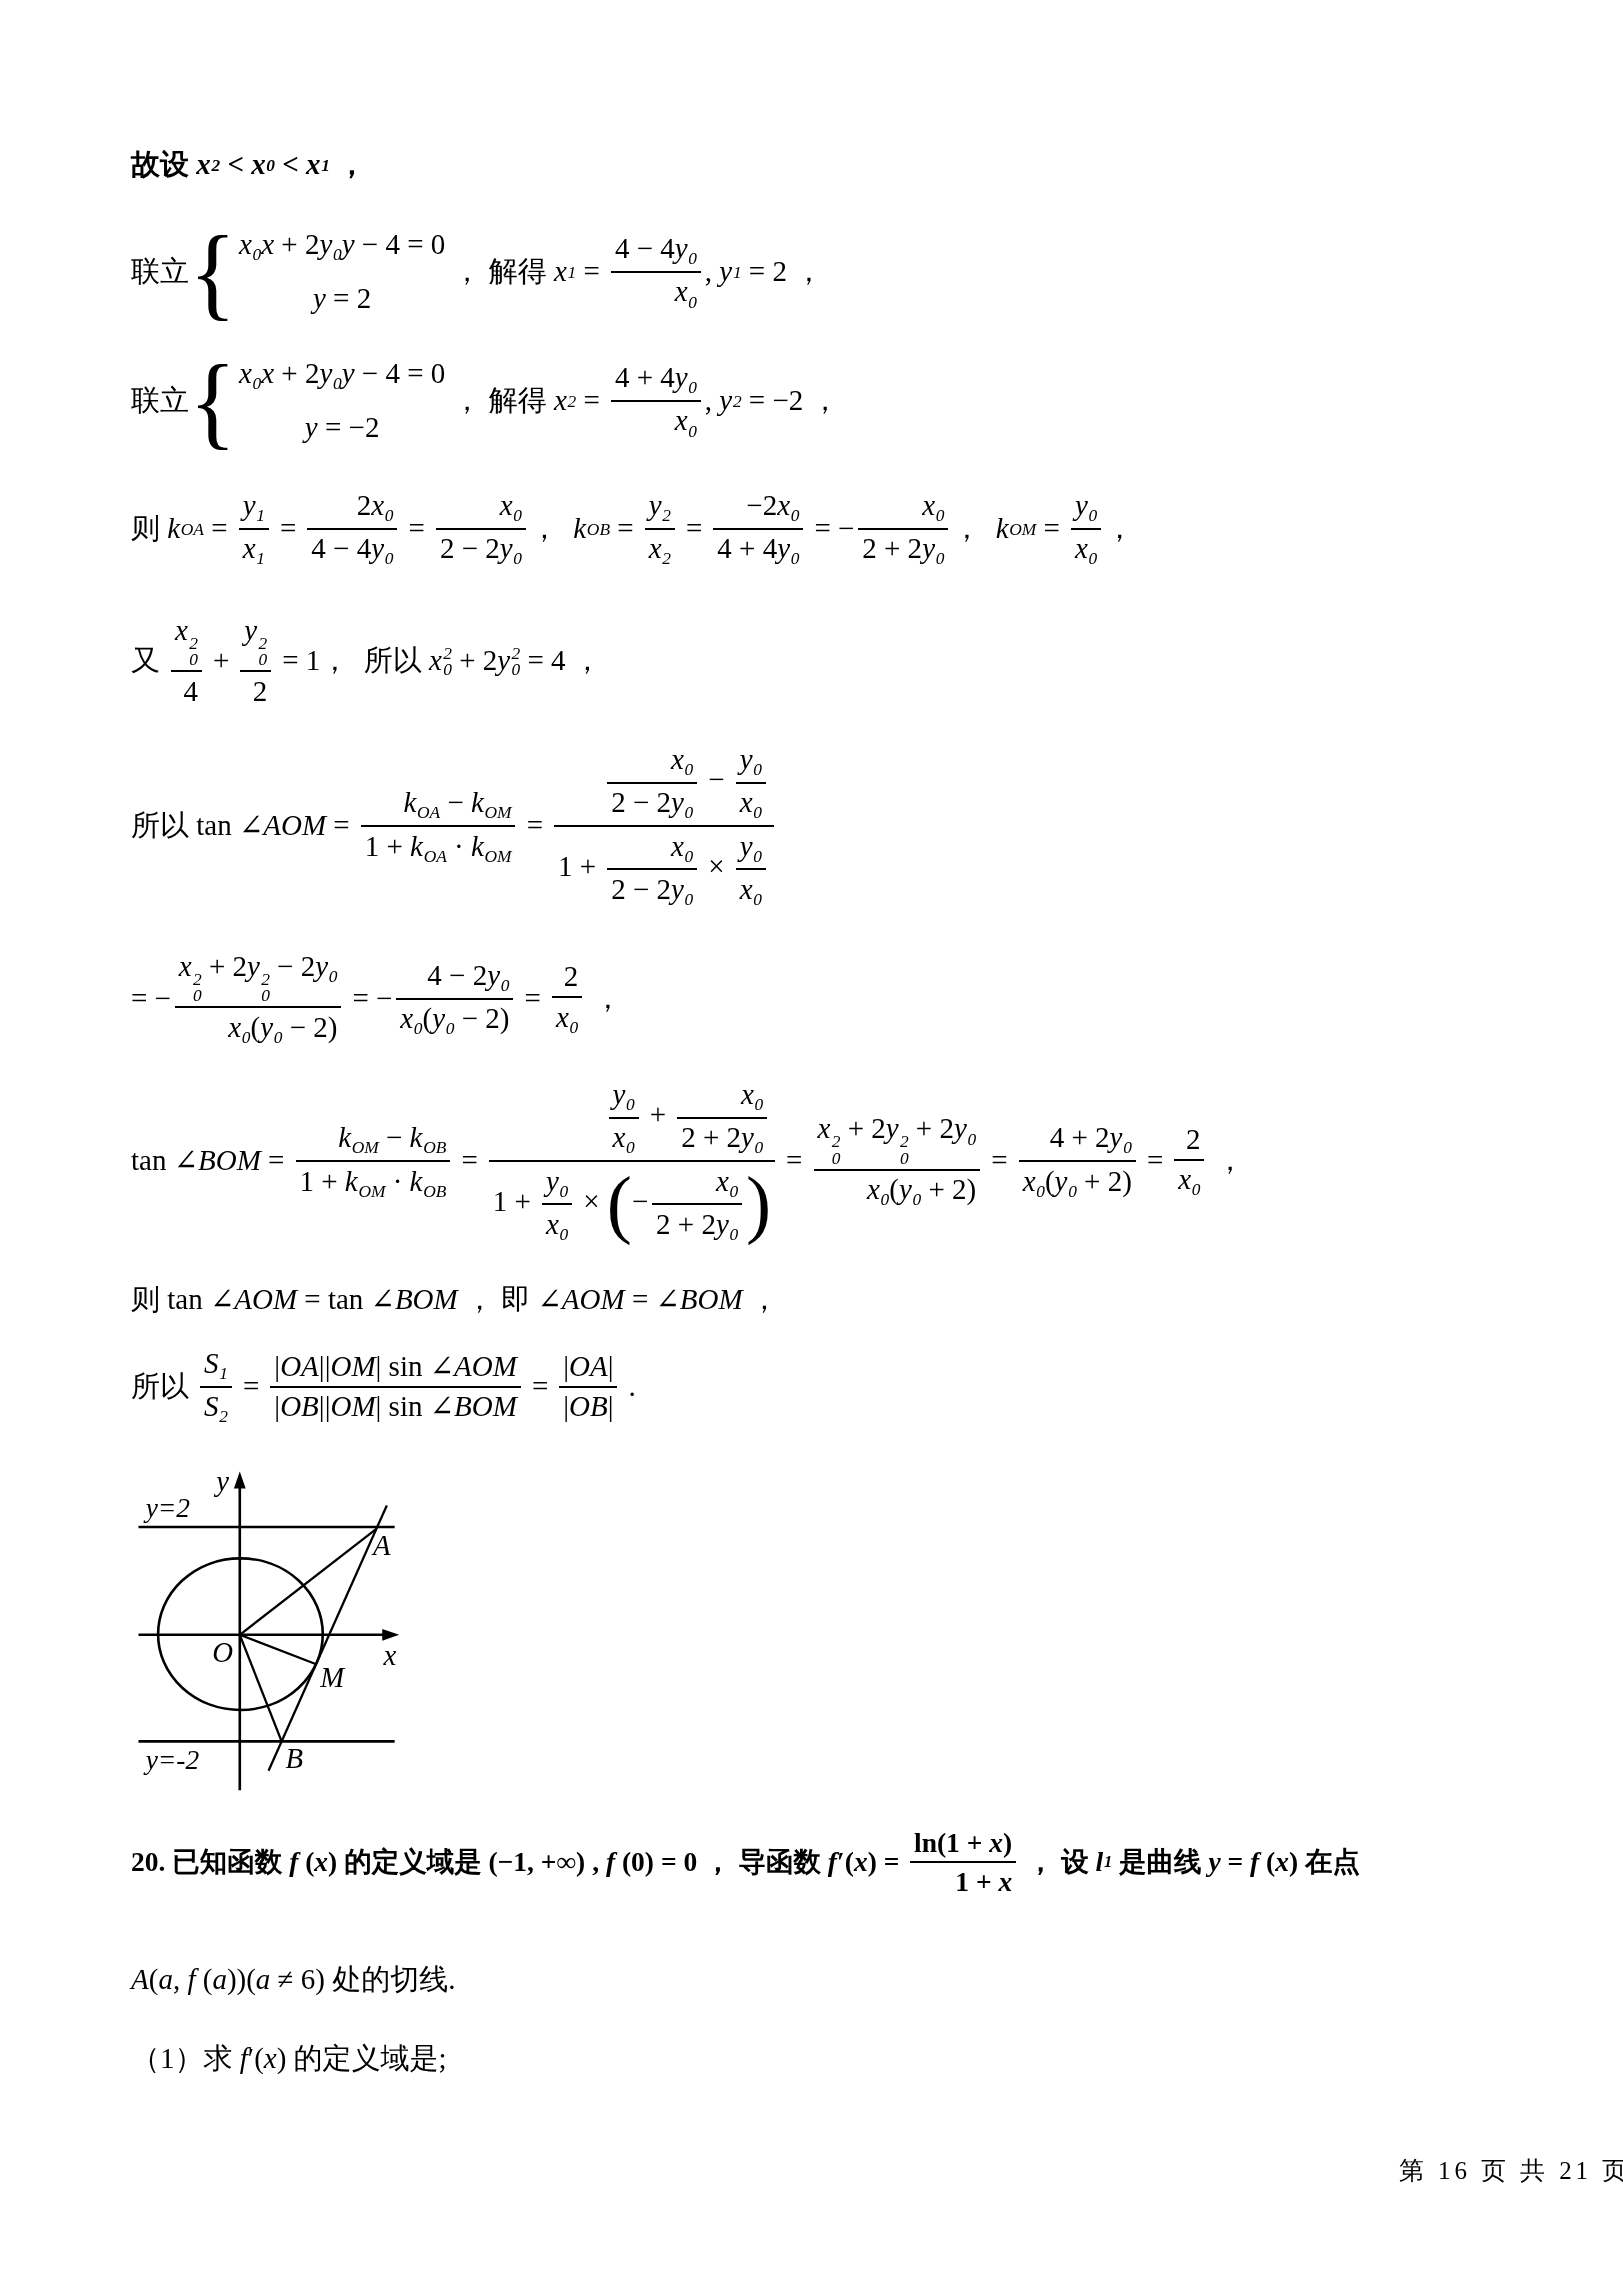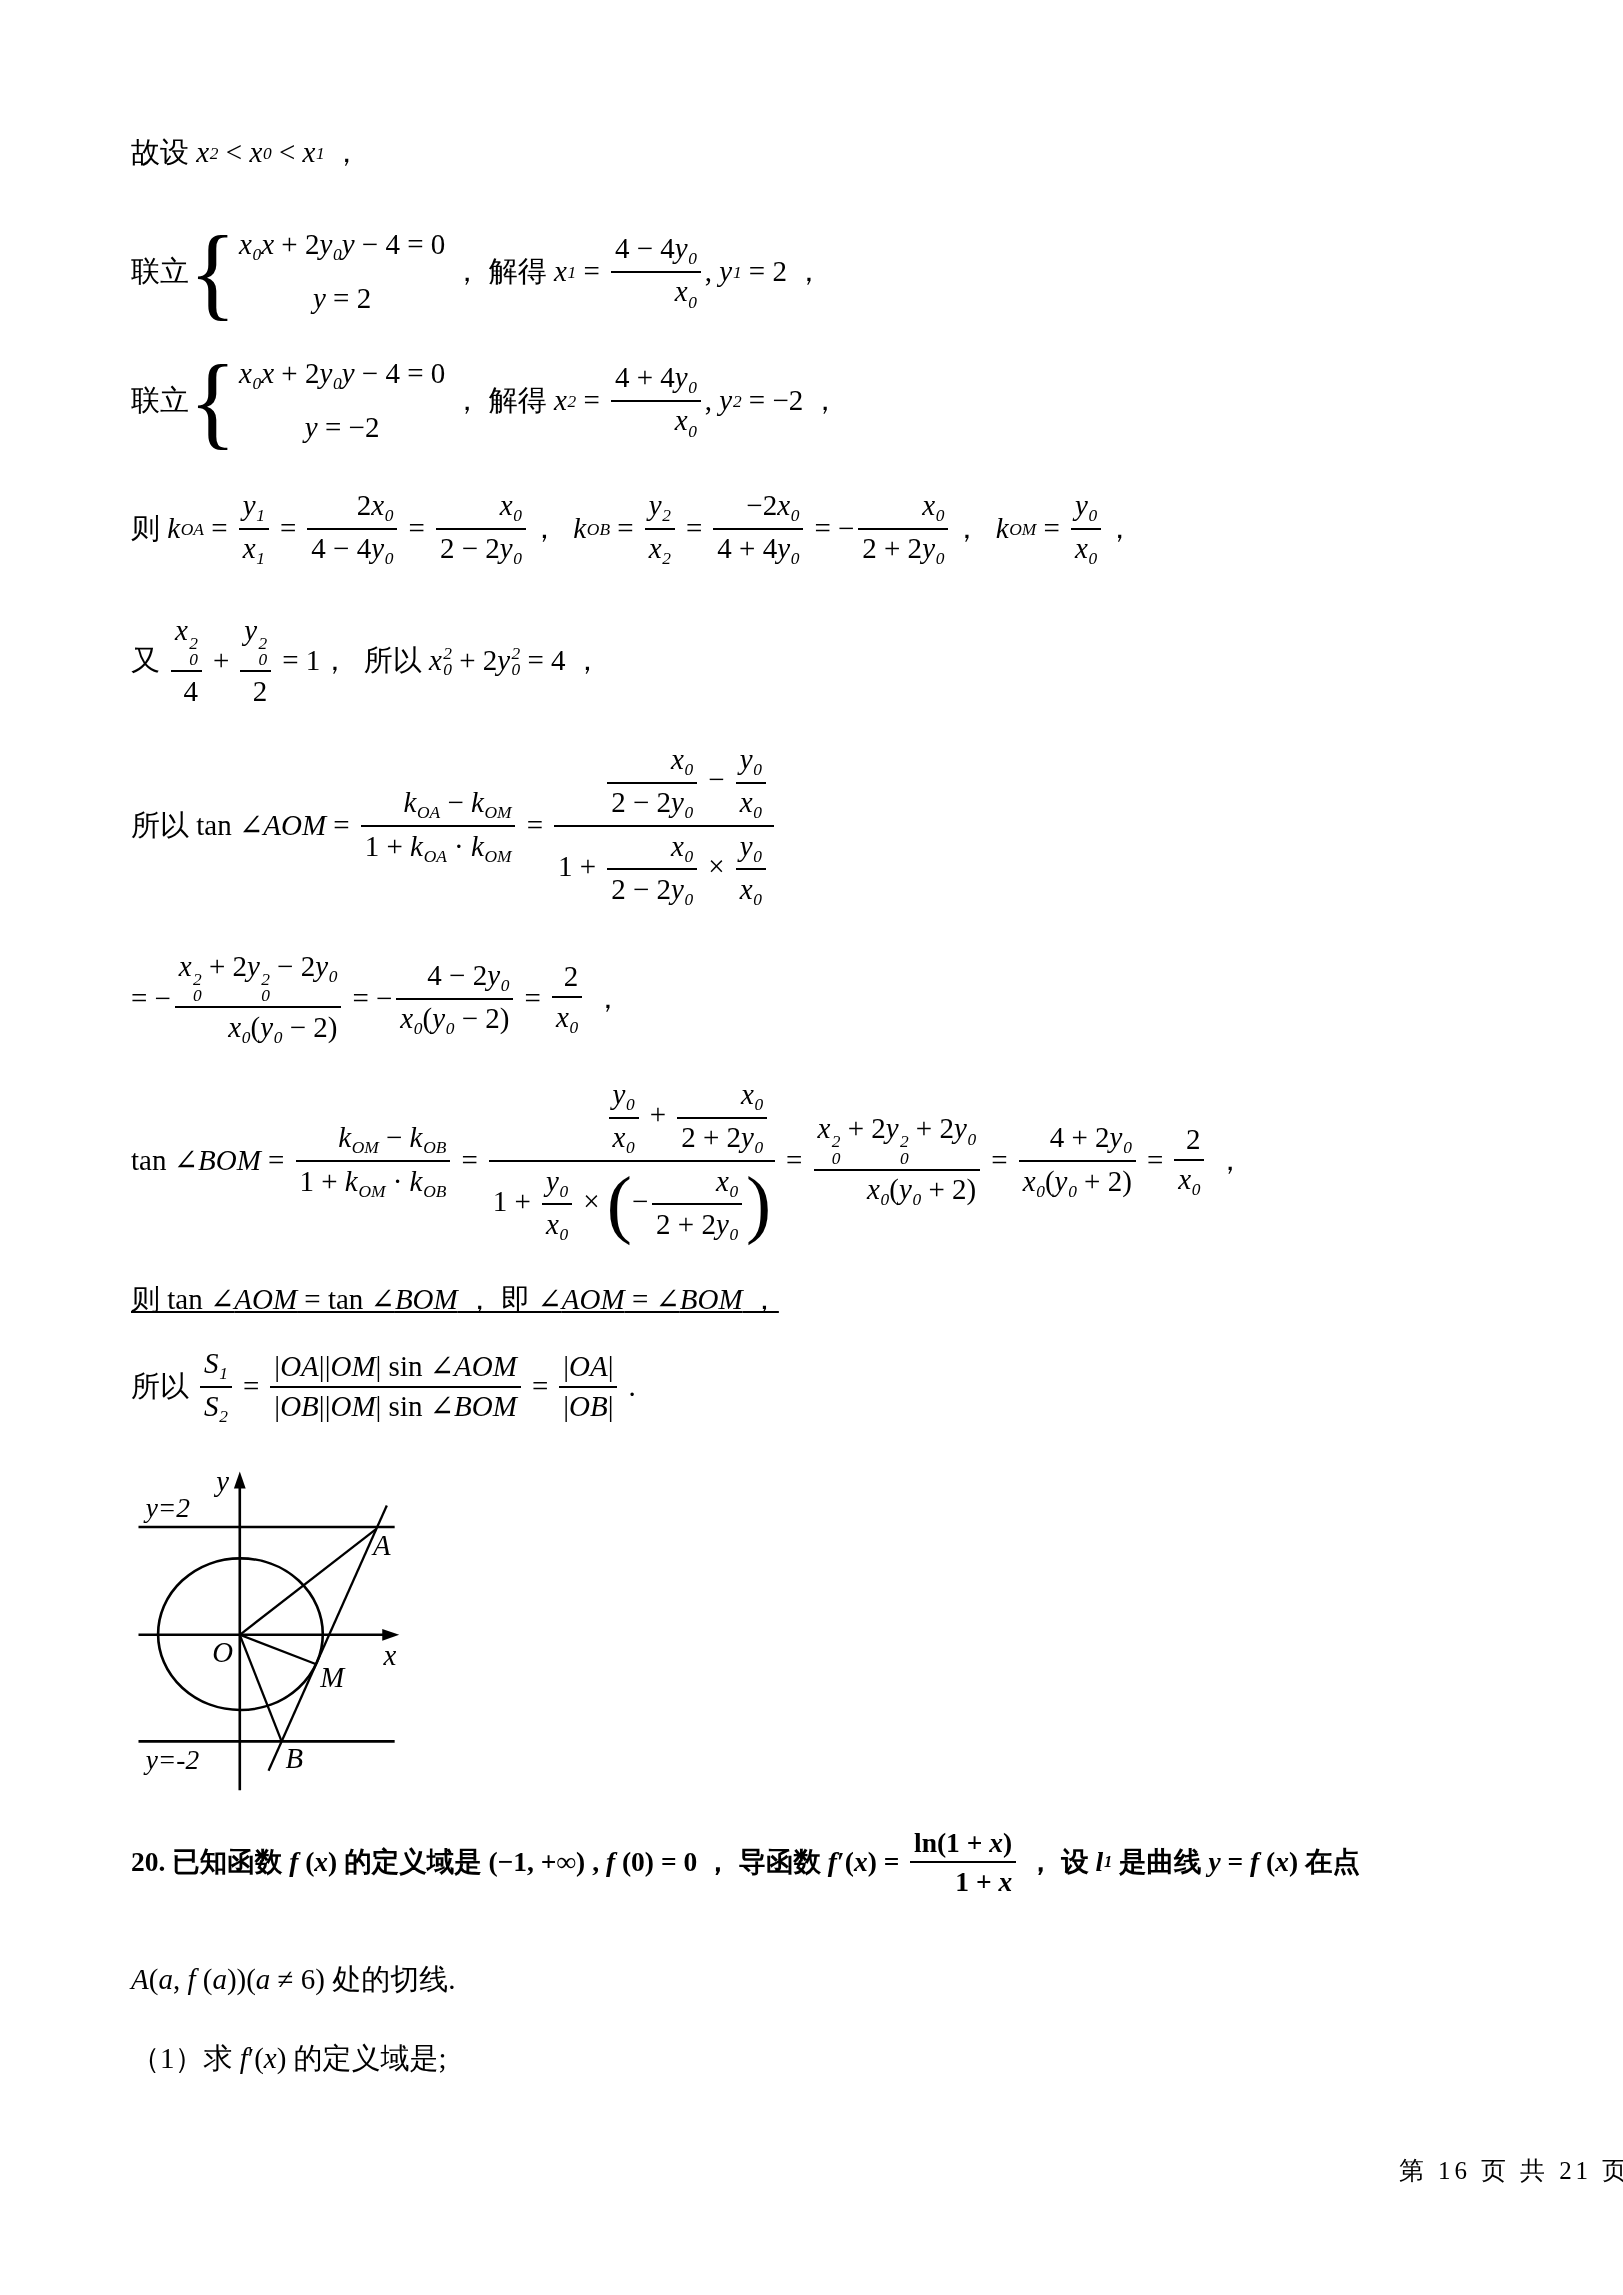--- a/index.html
+++ b/index.html
@@ -29,29 +29,29 @@
   .bigd{display:inline-block;vertical-align:middle;line-height:0;font-weight:300;}
   .footer{position:absolute;top:2154px;left:8px;width:100%;text-align:right;
           font-size:25px;letter-spacing:3.9px;}
   svg text{font-family:"Liberation Serif","DejaVu Serif",serif;}
 </style>
 </head>
 <body>
 
 <div class="page">
 
-  <div class="line" style="top:136px;"><span class="rm">故设 </span><span class="it">x</span><span class="b it">2</span><span class="rm"> &lt; </span><span class="it">x</span><span class="b it">0</span><span class="rm"> &lt; </span><span class="it">x</span><span class="b it">1</span><span class="rm"> ，</span></div>
+  <div class="line" style="top:148px;font-weight:bold;"><span class="rm">故设 </span><span class="it">x</span><span class="b it">2</span><span class="rm"> &lt; </span><span class="it">x</span><span class="b it">0</span><span class="rm"> &lt; </span><span class="it">x</span><span class="b it">1</span><span class="rm"> ，</span></div>
   <div class="line" style="top:228px;"><span class="rm">联立</span><span class="sys"><span class="lbrace rm">{</span><span class="rows"><span class="row"><span class="it">x</span><span class="b it">0</span><span class="it">x</span><span class="rm"> + 2</span><span class="it">y</span><span class="b it">0</span><span class="it">y</span><span class="rm"> − 4 = 0</span></span><span class="row"><span class="it">y</span><span class="rm"> = 2</span></span></span></span><span class="rm"> ， 解得 </span><span class="it">x</span><span class="b it">1</span><span class="rm"> = </span><span class="fr"><span class="fn"><span class="rm">4 − 4</span><span class="it">y</span><span class="b it">0</span></span><span class="fd"><span class="it">x</span><span class="b it">0</span></span></span><span class="rm">, </span><span class="it">y</span><span class="b it">1</span><span class="rm"> = 2 ，</span></div>
   <div class="line" style="top:357px;"><span class="rm">联立</span><span class="sys"><span class="lbrace rm">{</span><span class="rows"><span class="row"><span class="it">x</span><span class="b it">0</span><span class="it">x</span><span class="rm"> + 2</span><span class="it">y</span><span class="b it">0</span><span class="it">y</span><span class="rm"> − 4 = 0</span></span><span class="row"><span class="it">y</span><span class="rm"> = −2</span></span></span></span><span class="rm"> ， 解得 </span><span class="it">x</span><span class="b it">2</span><span class="rm"> = </span><span class="fr"><span class="fn"><span class="rm">4 + 4</span><span class="it">y</span><span class="b it">0</span></span><span class="fd"><span class="it">x</span><span class="b it">0</span></span></span><span class="rm">, </span><span class="it">y</span><span class="b it">2</span><span class="rm"> = −2 ，</span></div>
   <div class="line" style="top:489px;"><span class="rm">则 </span><span class="it">k</span><span class="b it">OA</span><span class="rm"> = </span><span class="fr"><span class="fn"><span class="it">y</span><span class="b it">1</span></span><span class="fd"><span class="it">x</span><span class="b it">1</span></span></span><span class="rm"> = </span><span class="fr"><span class="fn"><span class="rm">2</span><span class="it">x</span><span class="b it">0</span></span><span class="fd"><span class="rm">4 − 4</span><span class="it">y</span><span class="b it">0</span></span></span><span class="rm"> = </span><span class="fr"><span class="fn"><span class="it">x</span><span class="b it">0</span></span><span class="fd"><span class="rm">2 − 2</span><span class="it">y</span><span class="b it">0</span></span></span><span class="rm">，  </span><span class="it">k</span><span class="b it">OB</span><span class="rm"> = </span><span class="fr"><span class="fn"><span class="it">y</span><span class="b it">2</span></span><span class="fd"><span class="it">x</span><span class="b it">2</span></span></span><span class="rm"> = </span><span class="fr"><span class="fn"><span class="rm">−2</span><span class="it">x</span><span class="b it">0</span></span><span class="fd"><span class="rm">4 + 4</span><span class="it">y</span><span class="b it">0</span></span></span><span class="rm"> = −</span><span class="fr"><span class="fn"><span class="it">x</span><span class="b it">0</span></span><span class="fd"><span class="rm">2 + 2</span><span class="it">y</span><span class="b it">0</span></span></span><span class="rm">，  </span><span class="it">k</span><span class="b it">OM</span><span class="rm"> = </span><span class="fr"><span class="fn"><span class="it">y</span><span class="b it">0</span></span><span class="fd"><span class="it">x</span><span class="b it">0</span></span></span><span class="rm">，</span></div>
   <div class="line" style="top:614px;"><span class="rm">又 </span><span class="fr"><span class="fn"><span class="it">x</span><span class="ss"><span class="ssp it">2</span><span class="ssb it">0</span></span></span><span class="fd"><span class="rm">4</span></span></span><span class="rm"> + </span><span class="fr"><span class="fn"><span class="it">y</span><span class="ss"><span class="ssp it">2</span><span class="ssb it">0</span></span></span><span class="fd"><span class="rm">2</span></span></span><span class="rm"> = 1，  所以 </span><span class="it">x</span><span class="ss"><span class="ssp it">2</span><span class="ssb it">0</span></span><span class="rm"> + 2</span><span class="it">y</span><span class="ss"><span class="ssp it">2</span><span class="ssb it">0</span></span><span class="rm"> = 4 ，</span></div>
   <div class="line" style="top:743px;"><span class="rm">所以 tan ∠</span><span class="it">AOM</span><span class="rm"> = </span><span class="fr"><span class="fn"><span class="it">k</span><span class="b it">OA</span><span class="rm"> − </span><span class="it">k</span><span class="b it">OM</span></span><span class="fd"><span class="rm">1 + </span><span class="it">k</span><span class="b it">OA</span><span class="rm"> · </span><span class="it">k</span><span class="b it">OM</span></span></span><span class="rm"> = </span><span class="fr"><span class="fn"><span class="fr"><span class="fn"><span class="it">x</span><span class="b it">0</span></span><span class="fd"><span class="rm">2 − 2</span><span class="it">y</span><span class="b it">0</span></span></span><span class="rm"> − </span><span class="fr"><span class="fn"><span class="it">y</span><span class="b it">0</span></span><span class="fd"><span class="it">x</span><span class="b it">0</span></span></span></span><span class="fd"><span class="rm">1 + </span><span class="fr"><span class="fn"><span class="it">x</span><span class="b it">0</span></span><span class="fd"><span class="rm">2 − 2</span><span class="it">y</span><span class="b it">0</span></span></span><span class="rm"> × </span><span class="fr"><span class="fn"><span class="it">y</span><span class="b it">0</span></span><span class="fd"><span class="it">x</span><span class="b it">0</span></span></span></span></span></div>
   <div class="line" style="top:950px;"><span class="rm">= −</span><span class="fr"><span class="fn"><span class="it">x</span><span class="ss"><span class="ssp it">2</span><span class="ssb it">0</span></span><span class="rm"> + 2</span><span class="it">y</span><span class="ss"><span class="ssp it">2</span><span class="ssb it">0</span></span><span class="rm"> − 2</span><span class="it">y</span><span class="b it">0</span></span><span class="fd"><span class="it">x</span><span class="b it">0</span><span class="rm">(</span><span class="it">y</span><span class="b it">0</span><span class="rm"> − 2)</span></span></span><span class="rm"> = −</span><span class="fr"><span class="fn"><span class="rm">4 − 2</span><span class="it">y</span><span class="b it">0</span></span><span class="fd"><span class="it">x</span><span class="b it">0</span><span class="rm">(</span><span class="it">y</span><span class="b it">0</span><span class="rm"> − 2)</span></span></span><span class="rm"> = </span><span class="fr"><span class="fn"><span class="rm">2</span></span><span class="fd"><span class="it">x</span><span class="b it">0</span></span></span><span class="rm"> ，</span></div>
   <div class="line" style="top:1078px;"><span class="rm">tan ∠</span><span class="it">BOM</span><span class="rm"> = </span><span class="fr"><span class="fn"><span class="it">k</span><span class="b it">OM</span><span class="rm"> − </span><span class="it">k</span><span class="b it">OB</span></span><span class="fd"><span class="rm">1 + </span><span class="it">k</span><span class="b it">OM</span><span class="rm"> · </span><span class="it">k</span><span class="b it">OB</span></span></span><span class="rm"> = </span><span class="fr"><span class="fn"><span class="fr"><span class="fn"><span class="it">y</span><span class="b it">0</span></span><span class="fd"><span class="it">x</span><span class="b it">0</span></span></span><span class="rm"> + </span><span class="fr"><span class="fn"><span class="it">x</span><span class="b it">0</span></span><span class="fd"><span class="rm">2 + 2</span><span class="it">y</span><span class="b it">0</span></span></span></span><span class="fd"><span class="rm">1 + </span><span class="fr"><span class="fn"><span class="it">y</span><span class="b it">0</span></span><span class="fd"><span class="it">x</span><span class="b it">0</span></span></span><span class="rm"> × </span><span class="bigd rm" style="font-size: 2.6em;">(</span><span class="rm">−</span><span class="fr"><span class="fn"><span class="it">x</span><span class="b it">0</span></span><span class="fd"><span class="rm">2 + 2</span><span class="it">y</span><span class="b it">0</span></span></span><span class="bigd rm" style="font-size: 2.6em;">)</span></span></span><span class="rm"> = </span><span class="fr"><span class="fn"><span class="it">x</span><span class="ss"><span class="ssp it">2</span><span class="ssb it">0</span></span><span class="rm"> + 2</span><span class="it">y</span><span class="ss"><span class="ssp it">2</span><span class="ssb it">0</span></span><span class="rm"> + 2</span><span class="it">y</span><span class="b it">0</span></span><span class="fd"><span class="it">x</span><span class="b it">0</span><span class="rm">(</span><span class="it">y</span><span class="b it">0</span><span class="rm"> + 2)</span></span></span><span class="rm"> = </span><span class="fr"><span class="fn"><span class="rm">4 + 2</span><span class="it">y</span><span class="b it">0</span></span><span class="fd"><span class="it">x</span><span class="b it">0</span><span class="rm">(</span><span class="it">y</span><span class="b it">0</span><span class="rm"> + 2)</span></span></span><span class="rm"> = </span><span class="fr"><span class="fn"><span class="rm">2</span></span><span class="fd"><span class="it">x</span><span class="b it">0</span></span></span><span class="rm"> ，</span></div>
-  <div class="line" style="top:1283px;text-decoration:underline;"><span class="rm">则 tan ∠</span><span class="it">AOM</span><span class="rm"> = tan ∠</span><span class="it">BOM</span><span class="rm"> ， 即 ∠</span><span class="it">AOM</span><span class="rm"> = ∠</span><span class="it">BOM</span><span class="rm"> ，</span></div>
+  <div class="line" style="top:1283px;"><span class="rm">则 tan ∠</span><span class="it">AOM</span><span class="rm"> = tan ∠</span><span class="it">BOM</span><span class="rm"> ， 即 ∠</span><span class="it">AOM</span><span class="rm"> = ∠</span><span class="it">BOM</span><span class="rm"> ，</span></div>
   <div class="line" style="top:1347px;"><span class="rm">所以 </span><span class="fr"><span class="fn"><span class="it">S</span><span class="b it">1</span></span><span class="fd"><span class="it">S</span><span class="b it">2</span></span></span><span class="rm"> = </span><span class="fr"><span class="fn"><span class="rm">|</span><span class="it">OA</span><span class="rm">||</span><span class="it">OM</span><span class="rm">| sin ∠</span><span class="it">AOM</span></span><span class="fd"><span class="rm">|</span><span class="it">OB</span><span class="rm">||</span><span class="it">OM</span><span class="rm">| sin ∠</span><span class="it">BOM</span></span></span><span class="rm"> = </span><span class="fr"><span class="fn"><span class="rm">|</span><span class="it">OA</span><span class="rm">|</span></span><span class="fd"><span class="rm">|</span><span class="it">OB</span><span class="rm">|</span></span></span><span class="rm"> .</span></div>
 
   <svg style="position:absolute;left:130px;top:1470px;" width="281" height="327" viewBox="0 0 430 500">
 
     <line x1="168" y1="14" x2="168" y2="490" stroke="#000" stroke-width="4"></line>
     <polygon points="168,2 159,28 177,28" fill="#000"></polygon>
     <line x1="13" y1="252" x2="398" y2="252" stroke="#000" stroke-width="4"></line>
     <polygon points="412,252 386,243 386,261" fill="#000"></polygon>
 
     <line x1="13" y1="87" x2="405" y2="87" stroke="#000" stroke-width="4"></line>

